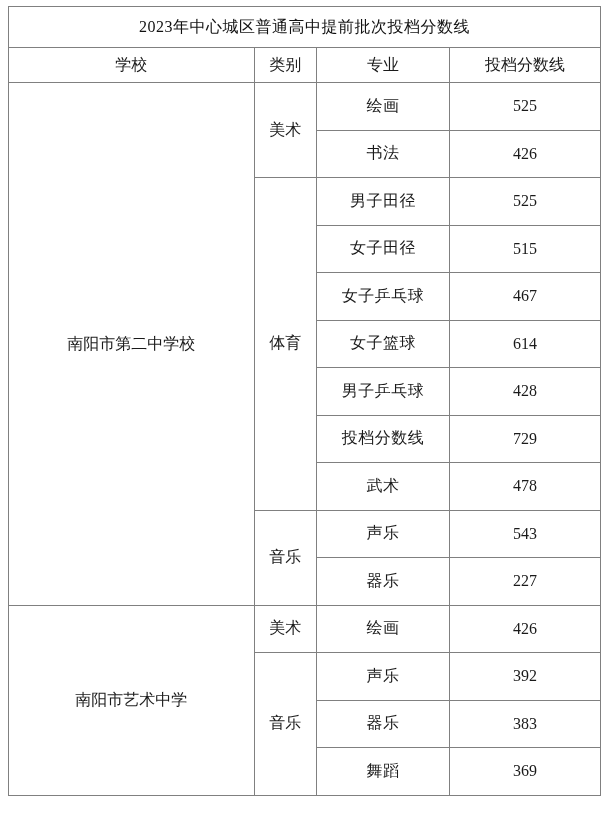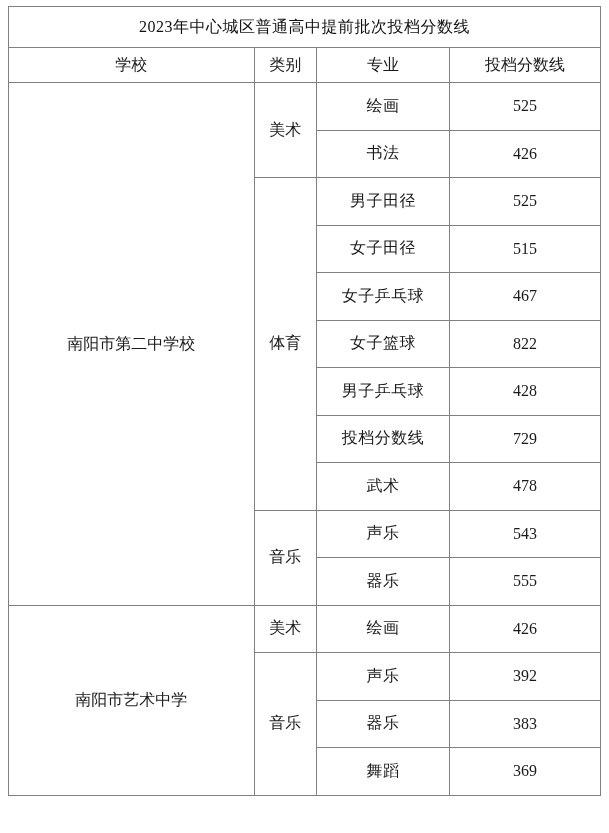--- a/index.html
+++ b/index.html
@@ -112,21 +112,21 @@
       <tr class="data-row">
         <td class="major-cell">女子田径</td>
         <td class="score-cell">515</td>
       </tr>
       <tr class="data-row">
         <td class="major-cell">女子乒乓球</td>
         <td class="score-cell">467</td>
       </tr>
       <tr class="data-row">
         <td class="major-cell">女子篮球</td>
-        <td class="score-cell">822</td>
+        <td class="score-cell">614</td>
       </tr>
       <tr class="data-row">
         <td class="major-cell">男子乒乓球</td>
         <td class="score-cell">428</td>
       </tr>
       <tr class="data-row">
         <td class="major-cell">投档分数线</td>
         <td class="score-cell">729</td>
       </tr>
       <tr class="data-row">
@@ -134,21 +134,21 @@
         <td class="score-cell">478</td>
       </tr>
 
       <tr class="data-row">
         <td class="cat-cell" rowspan="2">音乐</td>
         <td class="major-cell">声乐</td>
         <td class="score-cell">543</td>
       </tr>
       <tr class="data-row">
         <td class="major-cell">器乐</td>
-        <td class="score-cell">555</td>
+        <td class="score-cell">227</td>
       </tr>
 
       <tr class="data-row">
         <td class="school-cell" rowspan="4">南阳市艺术中学</td>
         <td class="cat-cell">美术</td>
         <td class="major-cell">绘画</td>
         <td class="score-cell">426</td>
       </tr>
       <tr class="data-row">
         <td class="cat-cell" rowspan="3">音乐</td>

